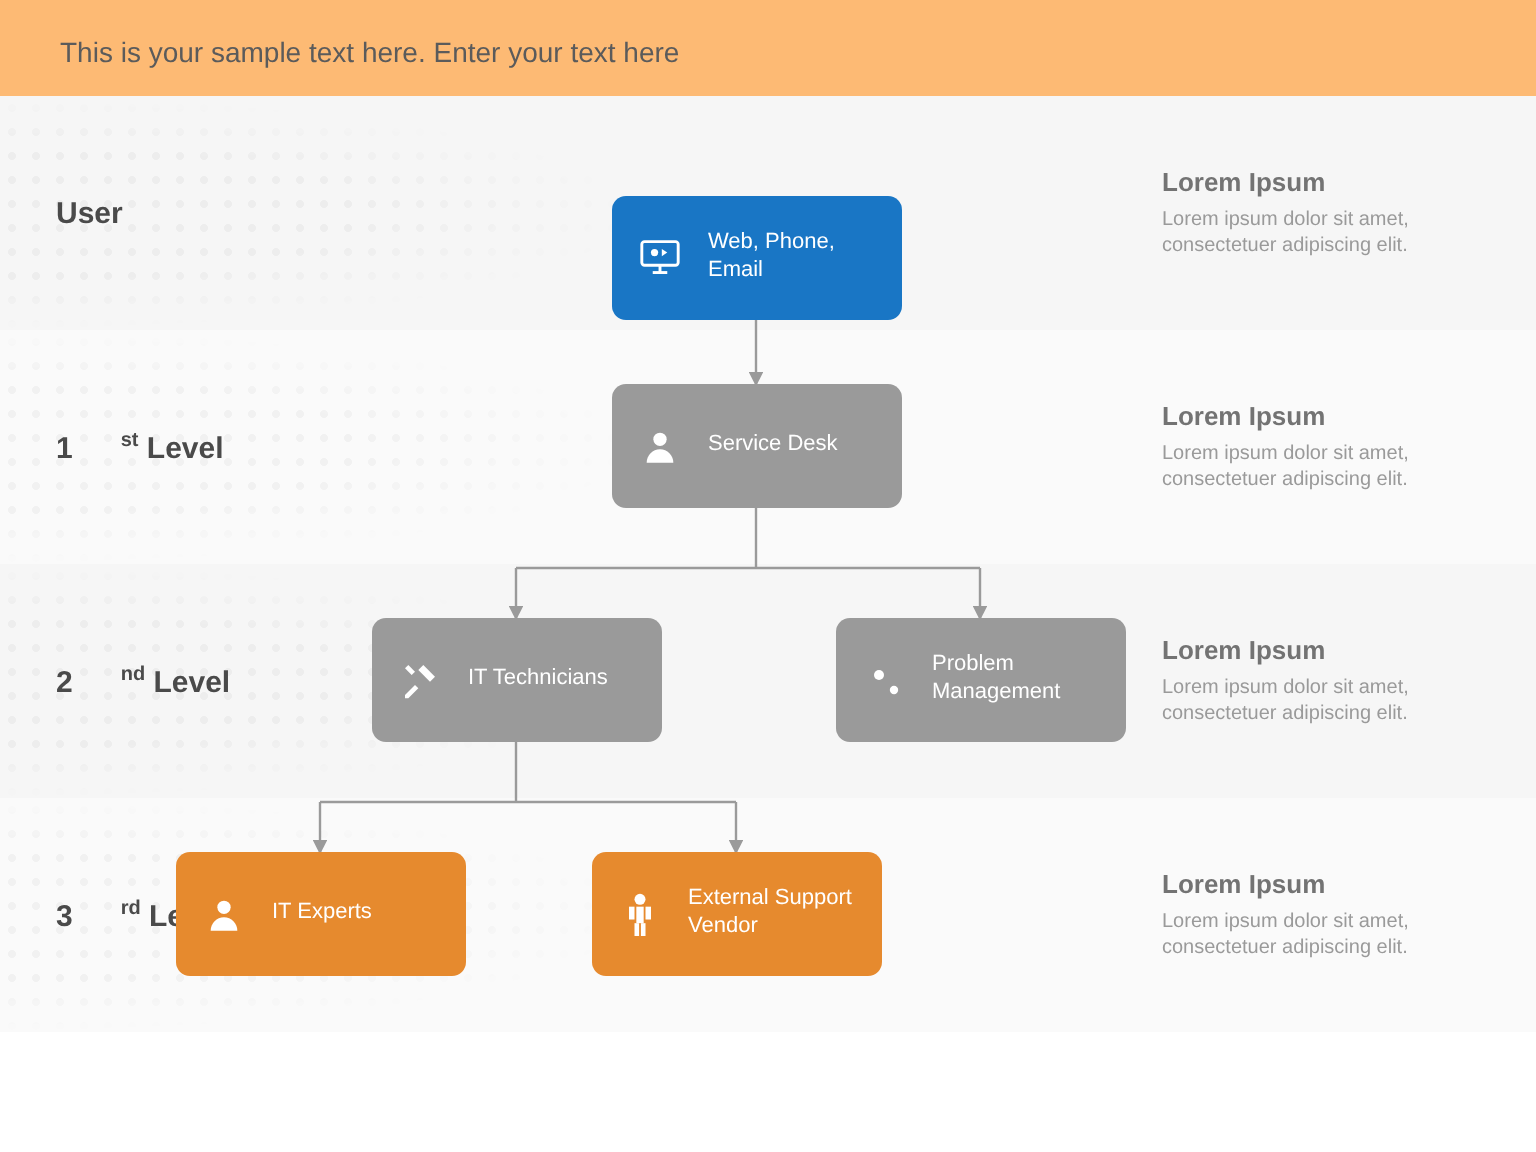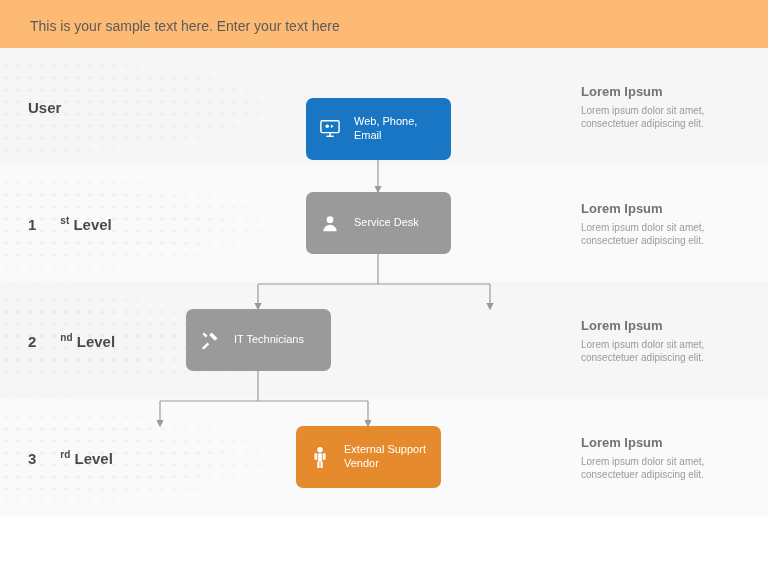--- a/index.html
+++ b/index.html
@@ -199,21 +199,41 @@
     <span class="icon-box">
       <svg width="20" height="20" viewBox="0 0 24 24" fill="#fff">
         <path d="M3 21l6-6 2 2-6 6H3v-2z"></path>
           <path d="M14 3l7 7-3 3-7-7 3-3z"></path>
           <path d="M5 3l4 4-2 2-4-4 2-2z"></path>
       </svg>
     </span>
     <span class="node-text">IT Technicians</span>
   </div>
 
-
+  <div class="node gray" style="left:418px; top:261px;">
+    <span class="icon-box">
+      <svg width="20" height="20" viewBox="0 0 24 24" fill="#fff">
+        <circle cx="9" cy="9" r="3"></circle>
+          <path d="M9 2v3M9 13v3M2 9h3M13 9h3M4 4l2 2M14 14l-2-2M4 14l2-2M14 4l-2 2"></path>
+        <circle cx="18" cy="18" r="2.5"></circle>
+          <path d="M18 13v2M18 21v2M13 18h2M21 18h2"></path>
+      </svg>
+    </span>
+    <span class="node-text">Problem Management</span>
+  </div>
+
+  <div class="node orange" style="left:88px; top:378px;">
+    <span class="icon-box">
+      <svg width="20" height="20" viewBox="0 0 24 24" fill="#fff">
+        <circle cx="12" cy="8" r="4"></circle>
+          <path d="M4 22c0-4.4 3.6-8 8-8s8 3.6 8 8H4z"></path>
+      </svg>
+    </span>
+    <span class="node-text">IT Experts</span>
+  </div>
 
   <div class="node orange" style="left:296px; top:378px;">
     <span class="icon-box">
       <svg width="18" height="22" viewBox="0 0 18 24" fill="#fff">
         <circle cx="9" cy="4" r="3"></circle>
           <rect x="7" y="8" width="4" height="9"></rect>
           <rect x="6" y="17" width="2.5" height="7"></rect>
           <rect x="9.5" y="17" width="2.5" height="7"></rect>
           <rect x="3" y="8" width="3" height="7"></rect>
           <rect x="12" y="8" width="3" height="7"></rect>

